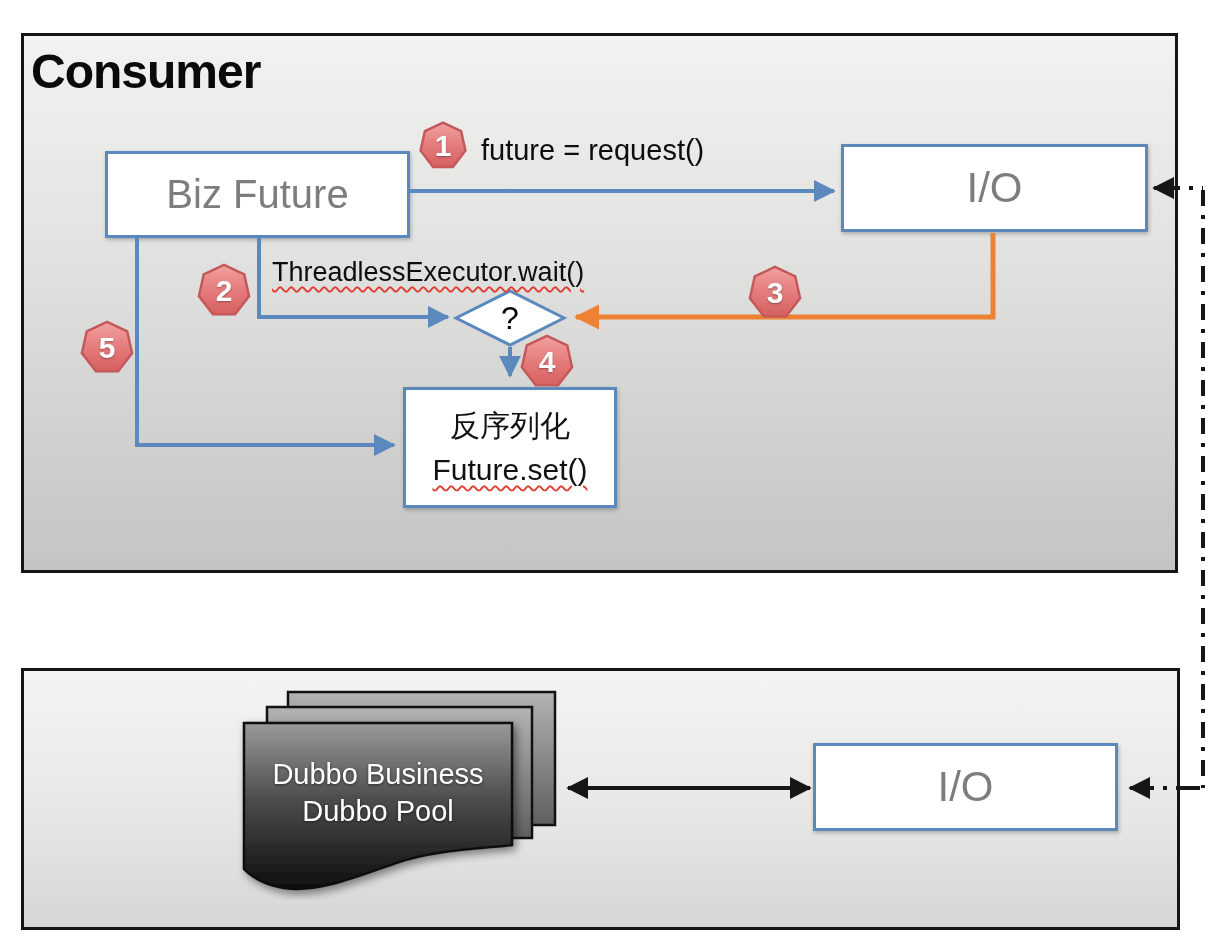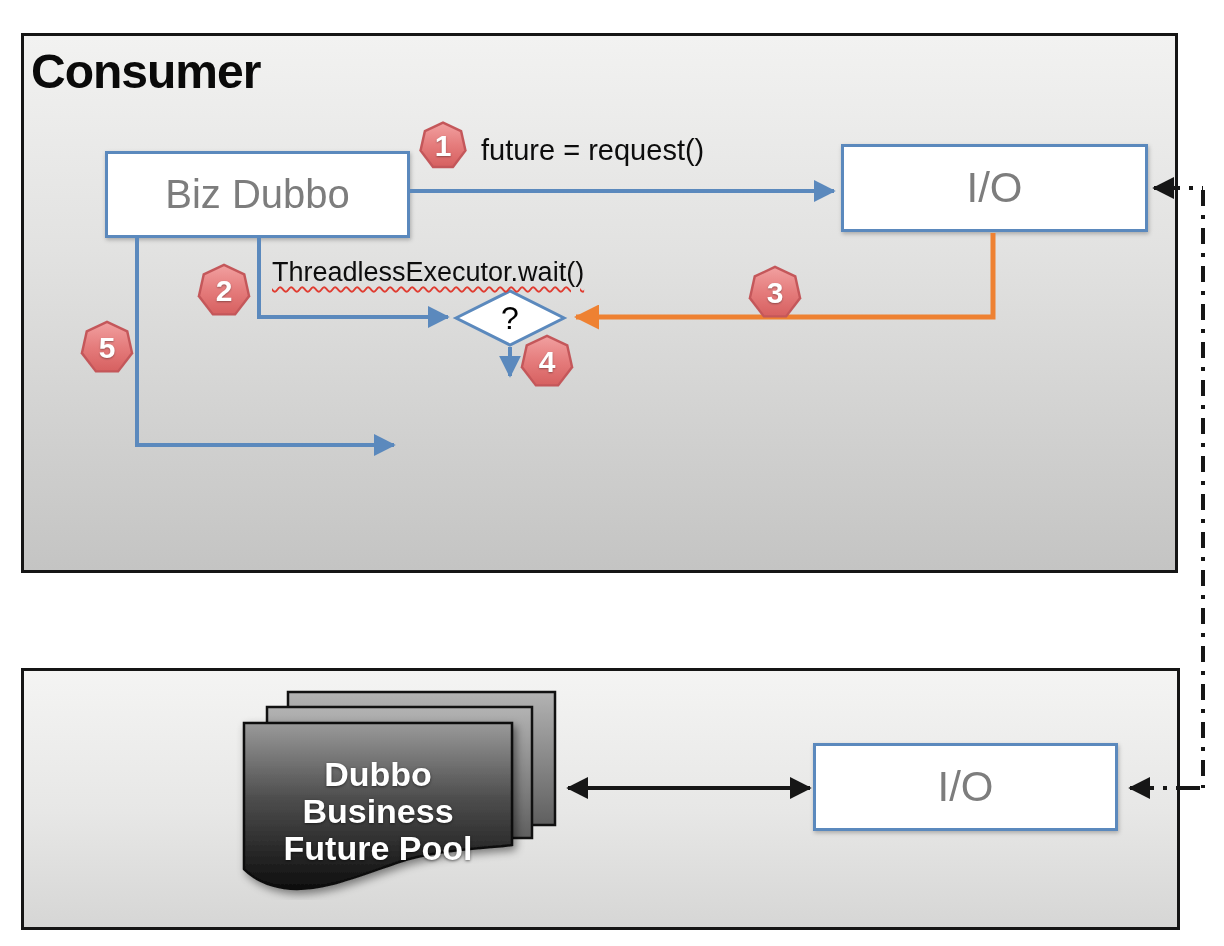--- a/index.html
+++ b/index.html
@@ -39,21 +39,21 @@
     background:linear-gradient(180deg,#f2a2a2 0%,#e57c7c 48%,#d45c5c 100%);
     display:flex;align-items:center;justify-content:center;}
   .badge-inner span{color:#fff;font-size:30px;font-weight:bold;
     text-shadow:0 1px 2px rgba(0,0,0,0.35);}
   .badge-1{left:416px;top:119px;width:54px;height:54px;}
   .badge-2{left:194px;top:261px;}
   .badge-3{left:745px;top:263px;}
   .badge-4{left:517px;top:332px;}
   .badge-5{left:77px;top:318px;}
   .pool-label{position:absolute;left:244px;top:756px;width:268px;text-align:center;
-    color:#fff;font-weight:bold;font-size:34px;line-height:37px;
+    color:#fff;font-weight:normal;font-size:29px;line-height:37px;
     text-shadow:0 1px 3px rgba(0,0,0,0.55);}
 </style>
 </head>
 <body>
 
 <div class="canvas">
 
   <div class="panel panel-consumer"></div>
   <div class="panel-title title-consumer">Consumer</div>
 
@@ -73,31 +73,35 @@
       <filter id="cardShadow" x="-20%" y="-20%" width="150%" height="150%">
         <feDropShadow dx="3" dy="4" stdDeviation="4" flood-opacity="0.45"></feDropShadow>
       </filter>
     </defs>
     <rect x="58" y="32" width="267" height="133" fill="url(#gBack)" stroke="#111" stroke-width="2.5"></rect>
     <rect x="37" y="47" width="265" height="131" fill="url(#gBack)" stroke="#111" stroke-width="2.5"></rect>
     <path transform="translate(14,63)" d="M0 0 H268 V122 C235 126 190 127 152 140 C112 154 74 170 40 165 C22 162 8 154 0 146 Z" fill="url(#gFront)" stroke="#111" stroke-width="2.5" filter="url(#cardShadow)"></path>
   </svg>
   <div class="pool-label">
     <div>Dubbo Business</div>
-    <div>Future Pool</div>
+    <div>Dubbo Pool</div>
   </div>
 
   <div class="box-blue box-biz">
-    <span class="gray-label">Biz Dubbo</span>
+    <span class="gray-label">Biz Future</span>
   </div>
   <div class="box-blue box-io-top">
     <span class="gray-label">I/O</span>
   </div>
   <div class="box-blue box-io-bottom">
     <span class="gray-label">I/O</span>
+  </div>
+  <div class="box-blue box-deser">
+    <div>反序列化</div>
+    <div class="squiggle">Future.set()</div>
   </div>
 
   <svg class="overlay" width="1224" height="946" viewBox="0 0 1224 946">
     <defs>
       <marker id="ab" viewBox="0 0 5 5" refX="4.6" refY="2.5" markerWidth="5.5" markerHeight="5.5" markerUnits="strokeWidth" orient="auto-start-reverse">
         <path d="M0 0 L5 2.5 L0 5 Z" fill="#5b89bd"></path>
       </marker>
       <marker id="ao" viewBox="0 0 5 5" refX="4.6" refY="2.5" markerWidth="5" markerHeight="5" markerUnits="strokeWidth" orient="auto-start-reverse">
         <path d="M0 0 L5 2.5 L0 5 Z" fill="#ee8132"></path>
       </marker>

